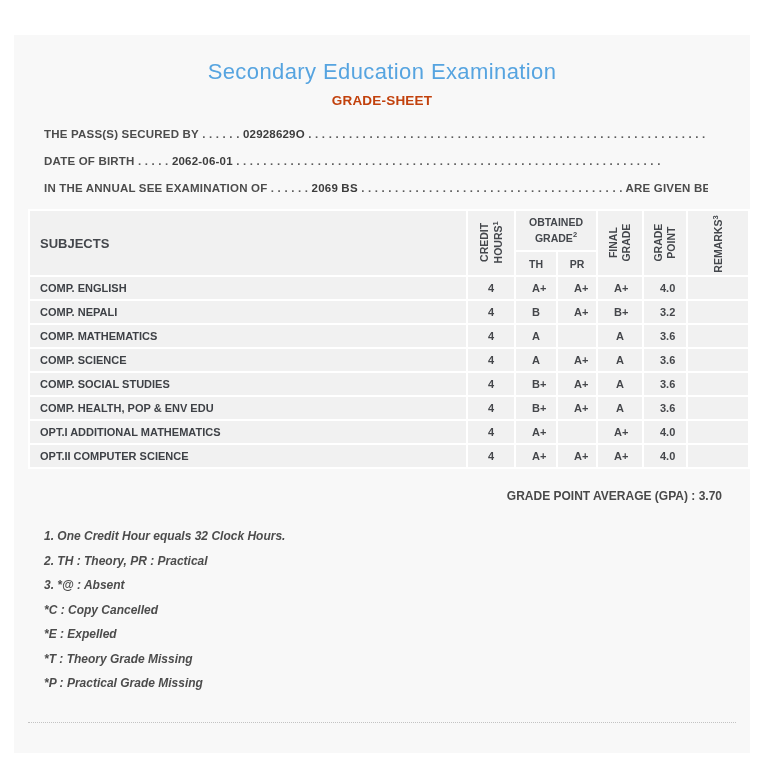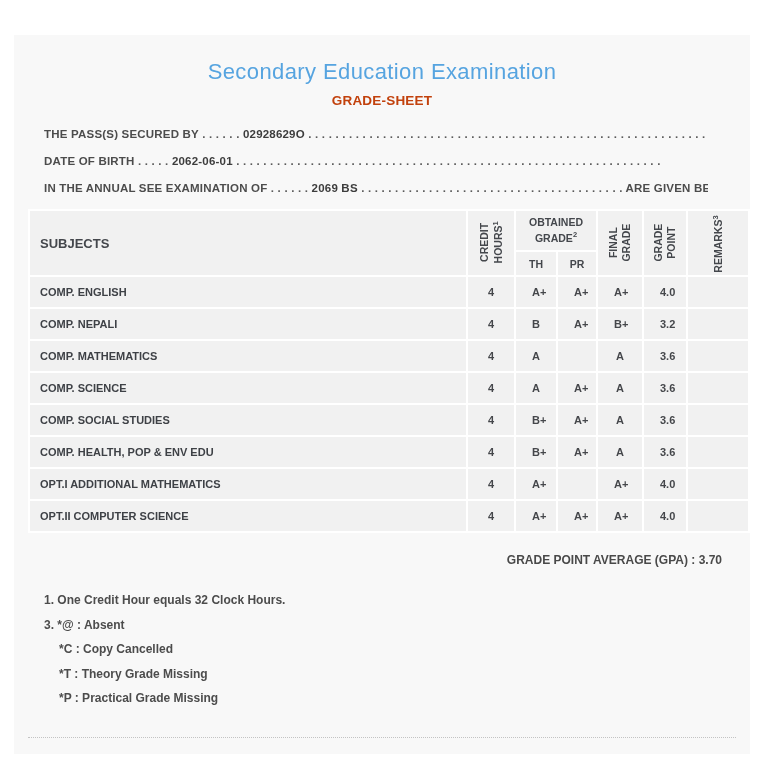--- a/index.html
+++ b/index.html
@@ -98,21 +98,21 @@
     font-size: 10.5px;
     font-weight: 700;
     color: #44474c;
     text-align: center;
     height: 22px;
     padding: 2px 8px;
   }
   sup { font-size: 7.5px; }
 
   tbody td {
-    height: 30px;
+    height: 22px;
     font-size: 11px;
     font-weight: 600;
     color: #45474b;
     text-align: center;
     padding: 3px 16px;
   }
   tbody td.sub {
     text-align: left;
     padding-left: 10px;
     color: #3e4146;
@@ -131,23 +131,24 @@
     font-size: 12px;
     font-weight: 700;
     color: #494949;
   }
 
   .footnotes {
     margin: 24px 0 0 16px;
     font-size: 12px;
     color: #4c4c4c;
     font-weight: 600;
+    font-style: italic;
   }
   .fn { margin-bottom: 6.5px; line-height: 1.5; }
-  .fn.indent { margin-left: 15px; }
+  .fn.indent { }
 
   .note-sep {
     margin: 30px 0 0 0;
     border-top: 1px dotted #c3c3c3;
     height: 0;
   }
 </style>
 </head>
 <body>
 
@@ -281,21 +282,23 @@
           <td>4.0</td>
           <td></td>
         </tr>
       </tbody>
   </table>
 
   <div class="gpa-line">GRADE POINT AVERAGE (GPA) : 3.70</div>
 
   <div class="footnotes" id="footnotes">
       <div class="fn">1. One Credit Hour equals 32 Clock Hours.</div>
+      <div class="fn">2. TH : Theory, PR : Practical</div>
       <div class="fn">3. *@ : Absent</div>
       <div class="fn indent">*C : Copy Cancelled</div>
+      <div class="fn indent">*E : Expelled</div>
       <div class="fn indent">*T : Theory Grade Missing</div>
       <div class="fn indent">*P : Practical Grade Missing</div>
     </div>
 
   <div class="note-sep"></div>
 
 </div>
 
 </body></html>

